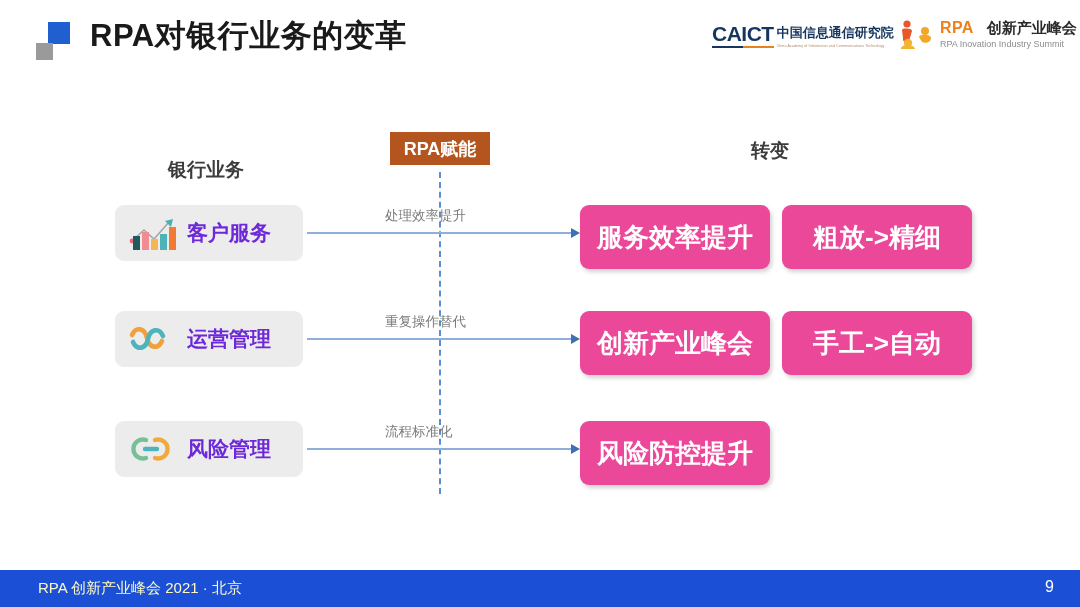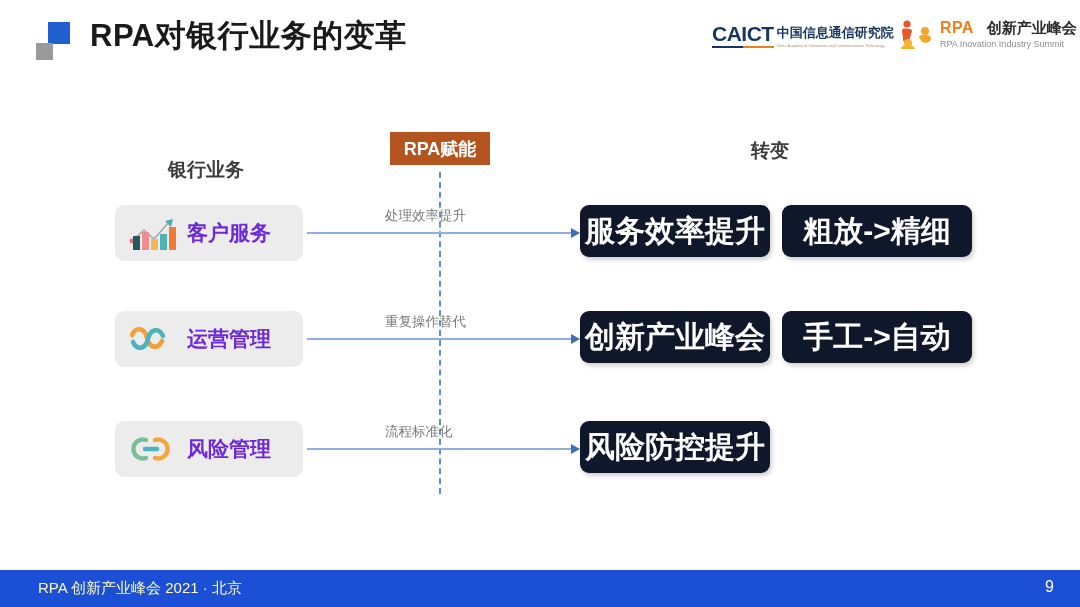--- a/index.html
+++ b/index.html
@@ -253,28 +253,28 @@
     left: 385px;
     top: 2px;
     font-size: 13.5px;
     color: #7b7b7b;
     white-space: nowrap;
   }
 
   .blue-box {
     position: absolute;
     top: 0px;
-    height: 52px;
-    background: #0f172a;
+    height: 64px;
+    background: #ec4899;
     border-radius: 9px;
     display: flex;
     align-items: center;
     justify-content: center;
     color: #ffffff;
-    font-size: 30px;
+    font-size: 26px;
     font-weight: bold;
     white-space: nowrap;
     box-shadow: 2px 3px 4px rgba(0,0,0,0.18);
   }
   .blue-box.b1 { left: 580px; width: 190px; }
   .blue-box.b2 { left: 782px; width: 190px; }
 
   
   #footer-bar {
     position: absolute;

